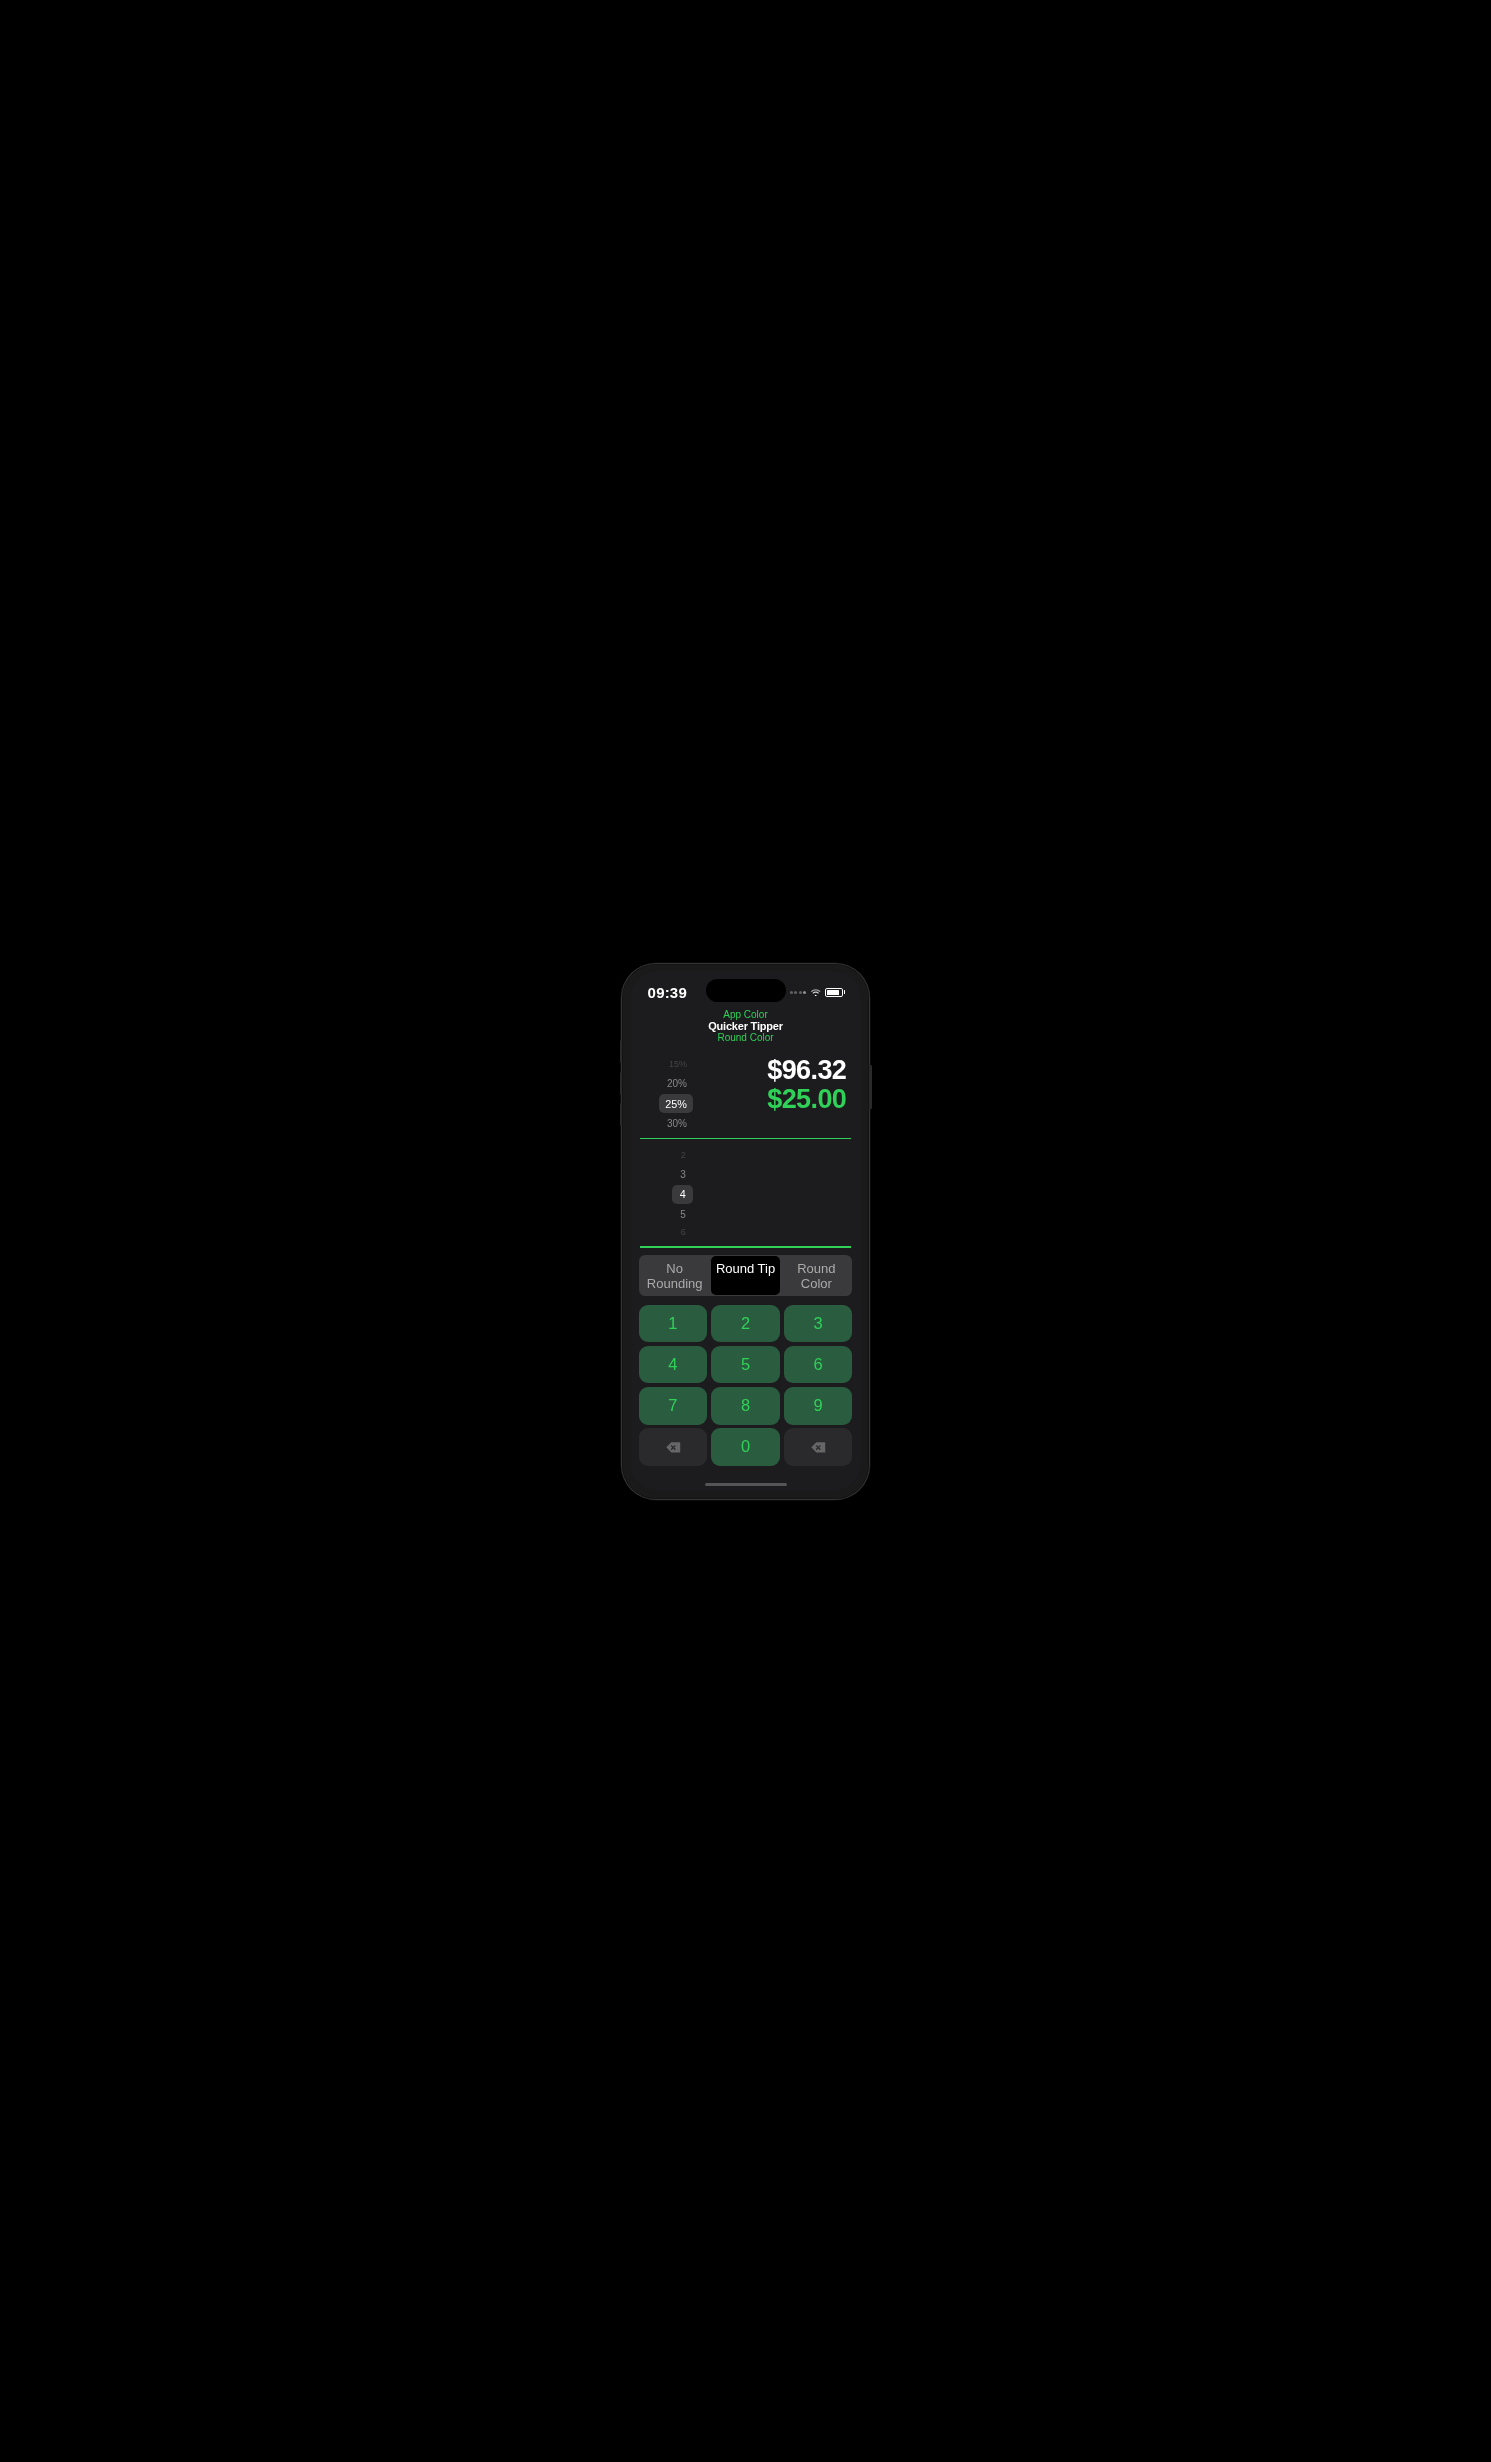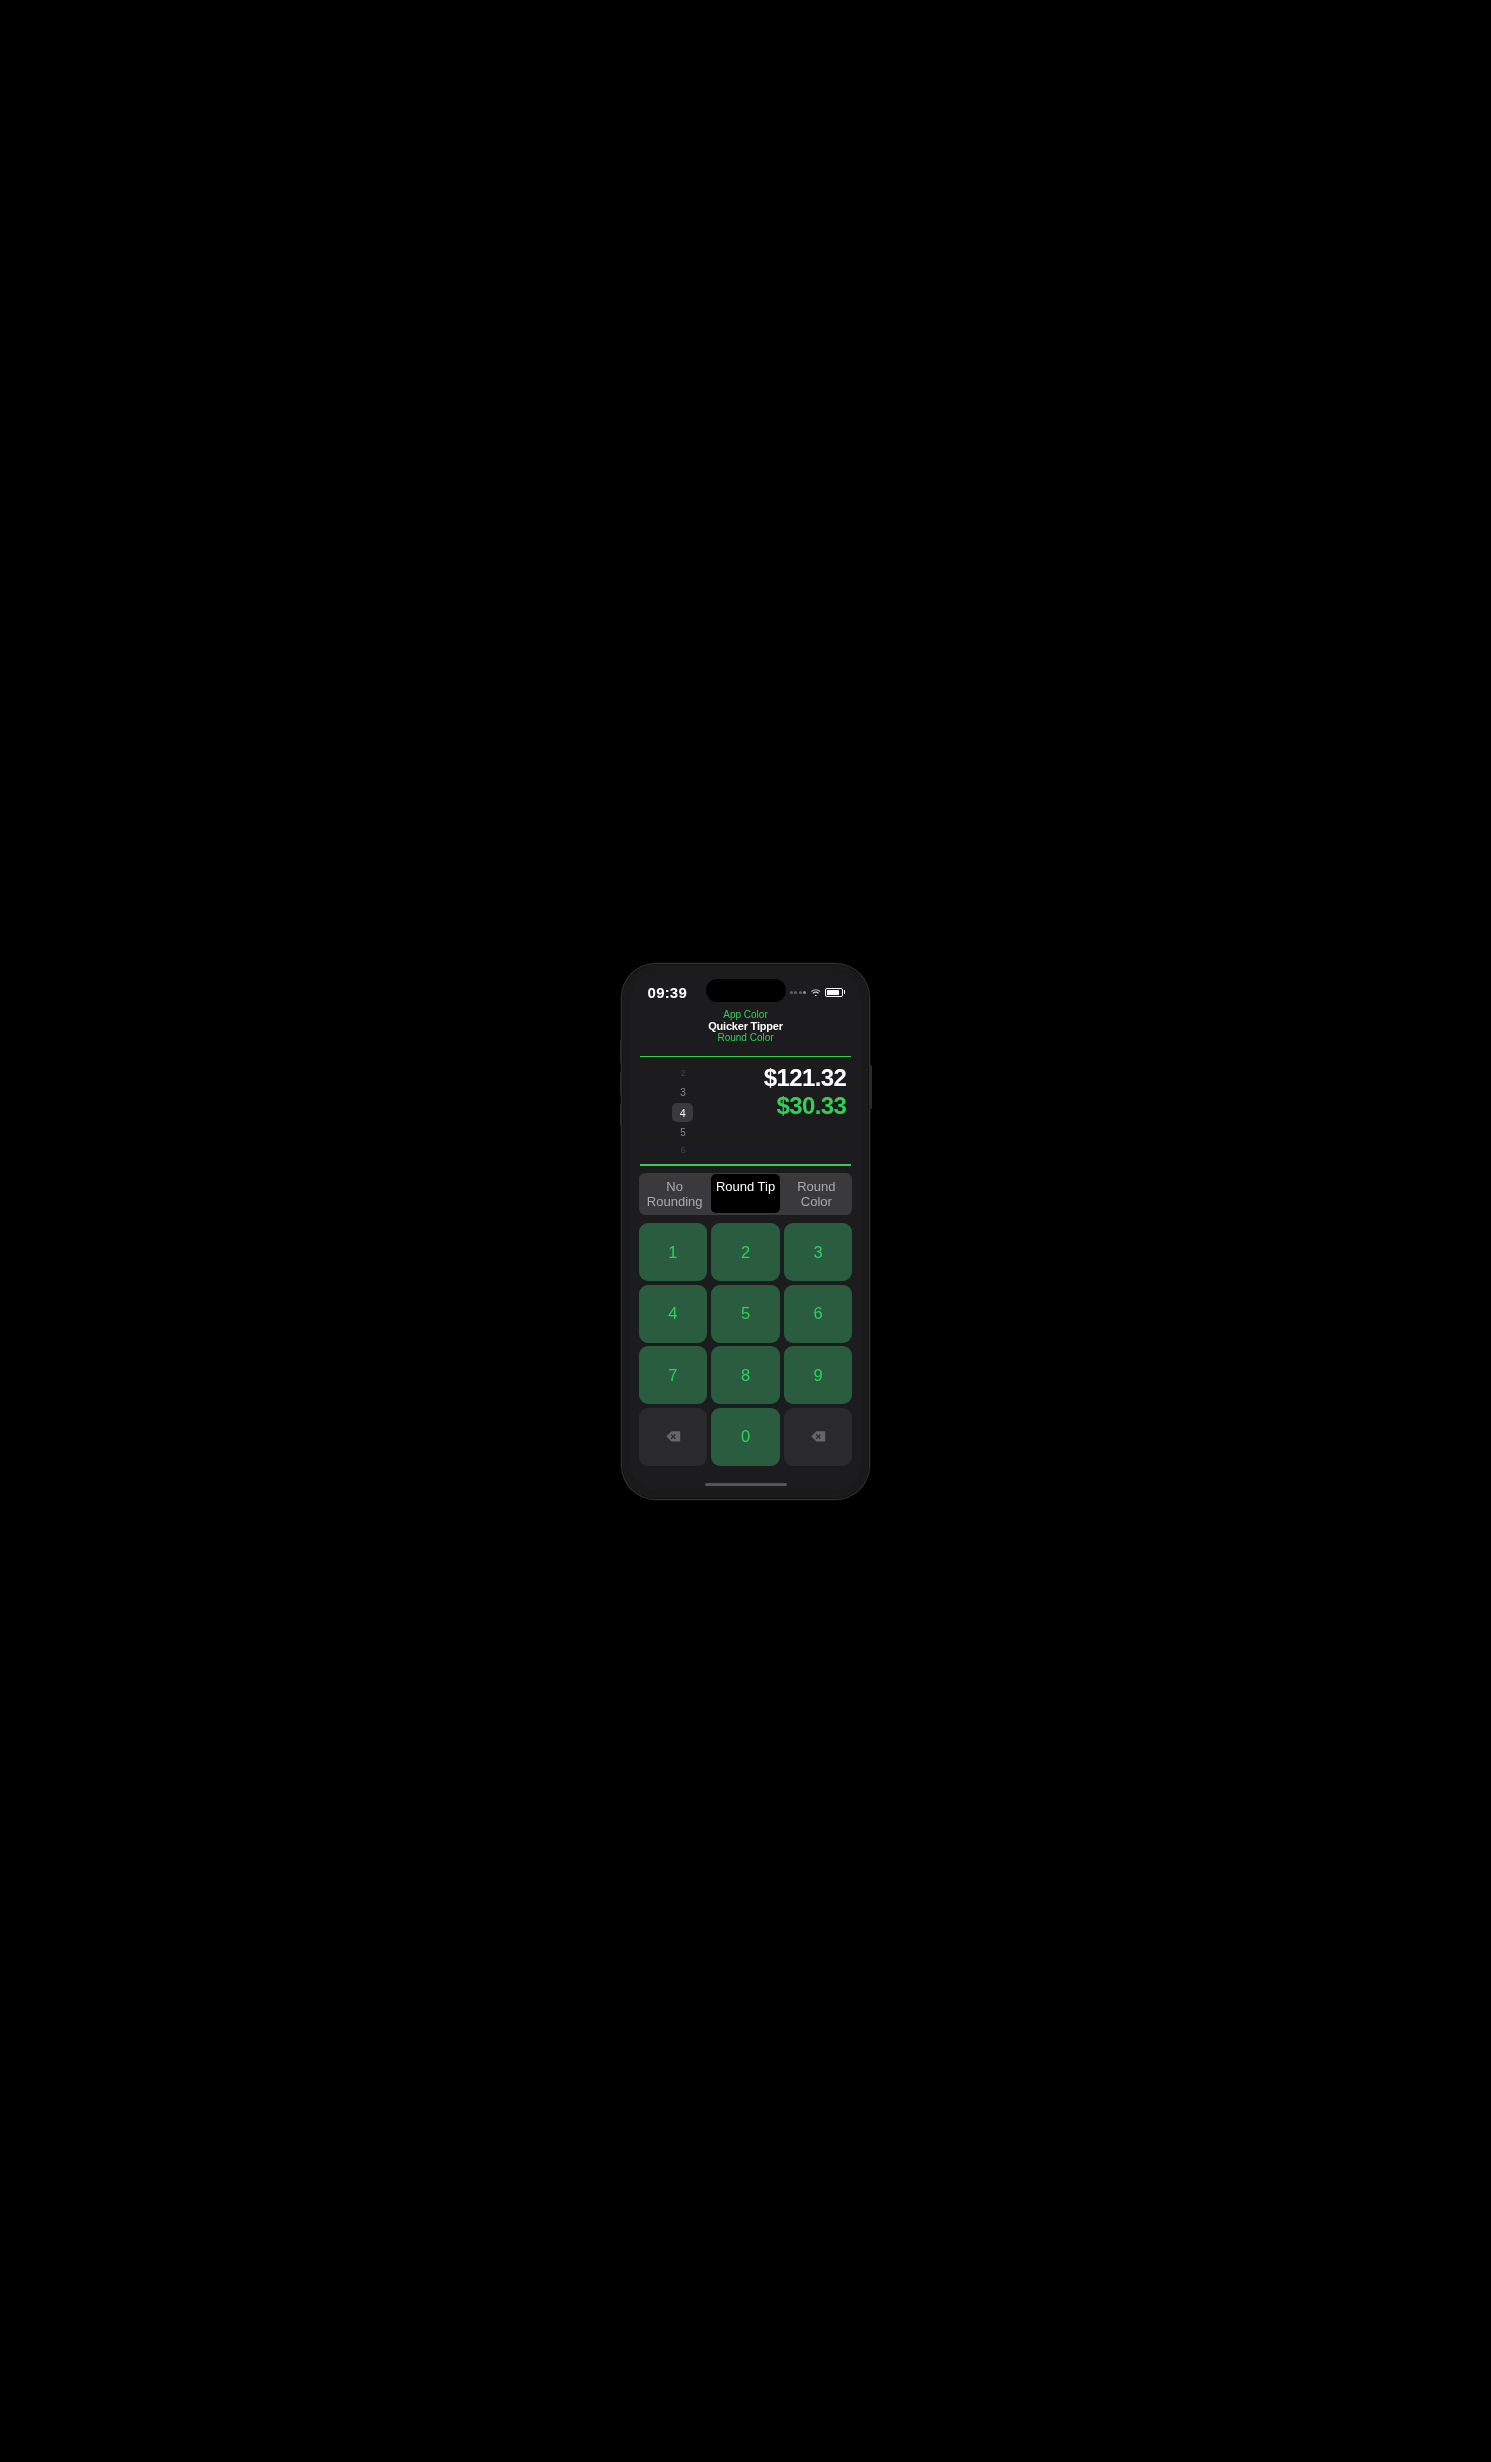--- a/index.html
+++ b/index.html
@@ -433,34 +433,42 @@
     </div>
 
     <div class="nav-bar">
       <span class="nav-btn">App Color</span>
       <span class="nav-title">Quicker Tipper</span>
       <span class="nav-btn">Round Color</span>
     </div>
 
     <div class="content">
 
+      <div class="top-section">
+        <div class="percent-picker">
+          <div class="percent-item far">15%</div>
+          <div class="percent-item near">20%</div>
+          <div class="percent-item selected">25%</div>
+          <div class="percent-item near">30%</div>
+        </div>
+        <div class="amounts-right">
+          <span class="bill-amount">$96.32</span>
+          <span class="tip-amount">$25.00</span>
+        </div>
+      </div>
 
       <div class="divider-green"></div>
 
       <div class="middle-section">
         <div class="people-picker">
           <div class="people-item far">2</div>
           <div class="people-item near">3</div>
           <div class="people-item selected">4</div>
           <div class="people-item near">5</div>
           <div class="people-item far">6</div>
-        </div>
-        <div class="totals-right">
-          <span class="total-amount">$121.32</span>
-          <span class="per-person-amount">$30.33</span>
         </div>
       </div>
 
       <div class="divider-green-2"></div>
 
       <div class="rounding-bar">
         <div class="rounding-option">No Rounding</div>
         <div class="rounding-option active">Round Tip</div>
         <div class="rounding-option">Round Color</div>
       </div>

